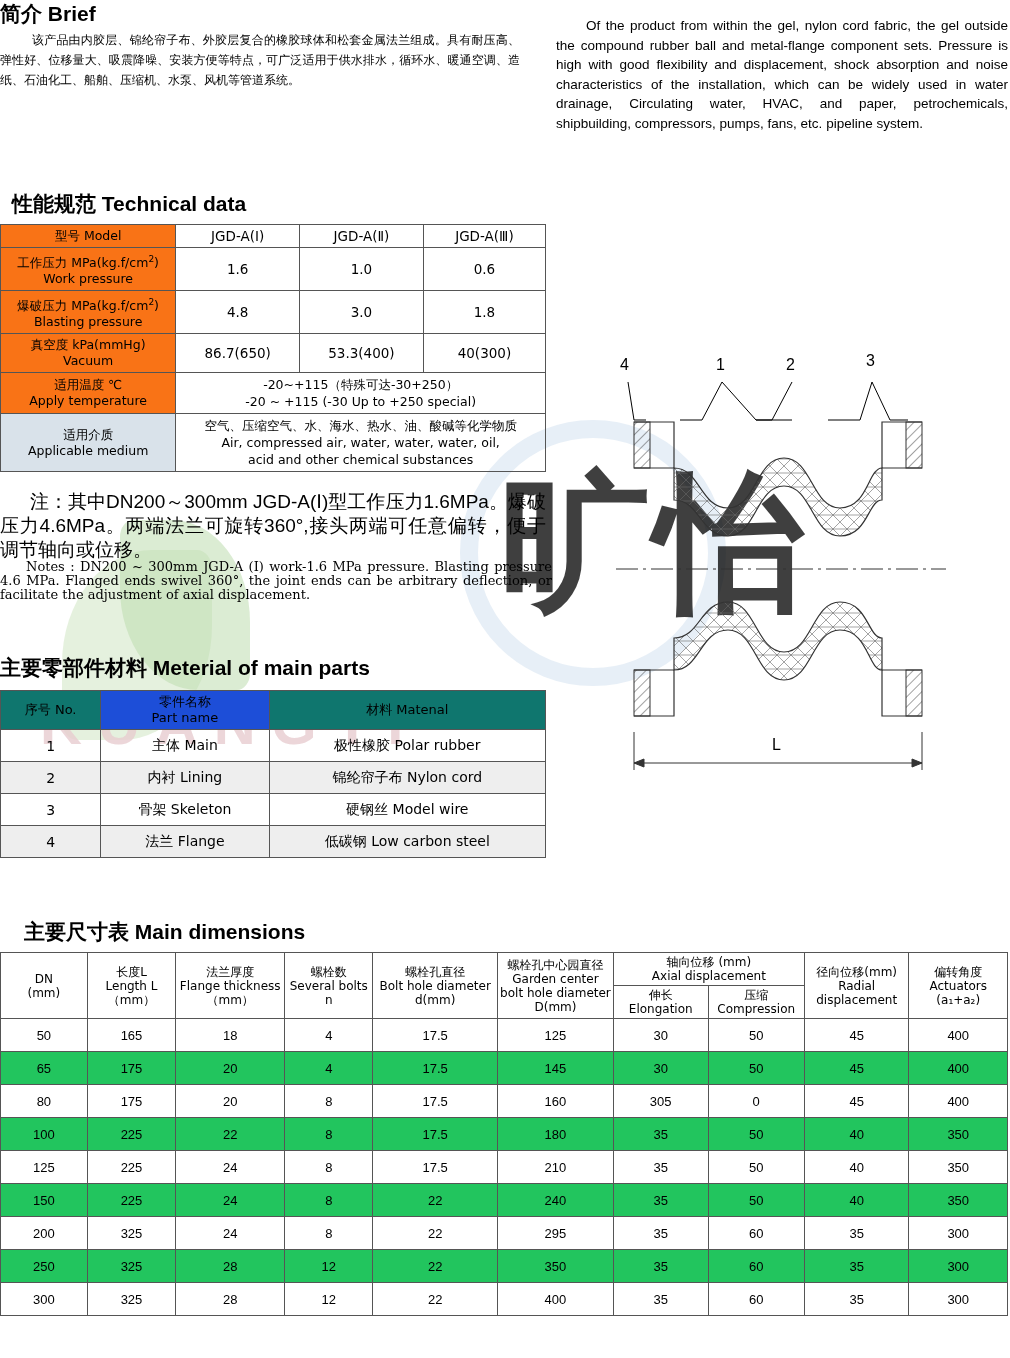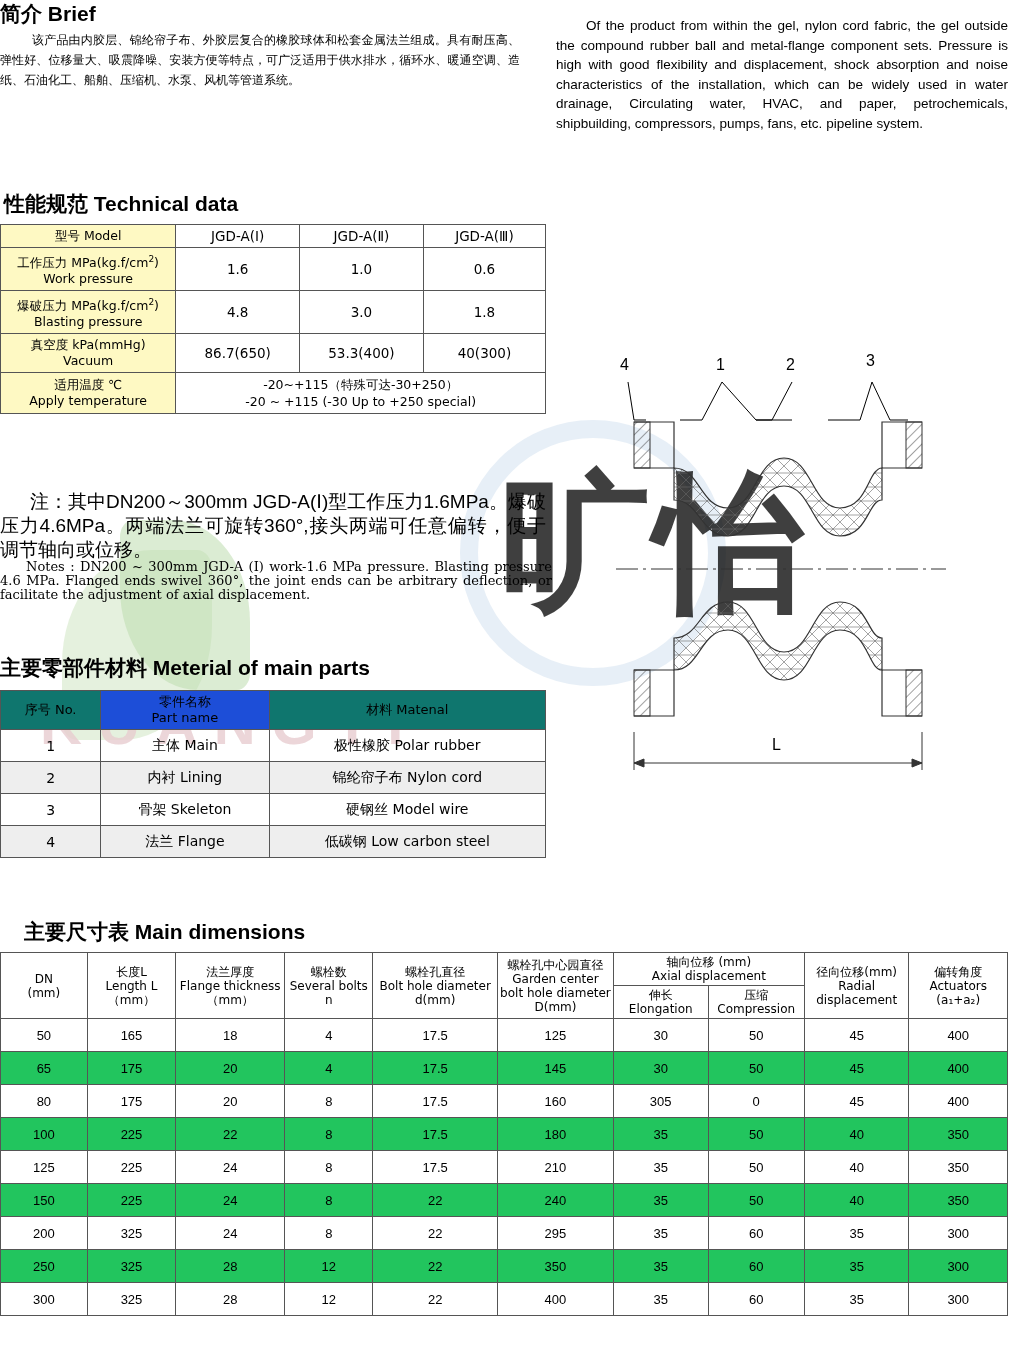--- a/index.html
+++ b/index.html
@@ -99,39 +99,39 @@
     position: absolute;
     left: 556px; top: 16px;
     width: 452px;
     font-size: 13.5px;
     line-height: 19.5px;
     text-align: justify;
     text-indent: 30px;
   }
 
   
-  #tech-title { left: 4px; top: 190px; }
+  #tech-title { left: 12px; top: 190px; }
   table {
     border-collapse: collapse;
   }
   .tbl {
     position: absolute;
     border: 1px solid #555;
   }
   .tbl td, .tbl th {
     border: 1px solid #555;
     text-align: center;
     vertical-align: middle;
     font-size: 13px;
     font-family: "DejaVu Sans", sans-serif;
     padding: 3px 4px;
   }
   #tech-table { left: 0px; top: 224px; width: 546px; }
   #tech-table td.lab {
-    background: #fef9c3;
+    background: #f97316;
     width: 178px;
     line-height: 16px;
     font-size: 12.5px;
   }
   #tech-table td.val { width: 122px; font-size: 13.5px; }
   #tech-table td.wide { font-size: 12.5px; line-height: 17px; }
   #tech-table td.med-lab { background: #d9e2ea; }
   sup { font-size: 9px; }
 
   .notes-cn {
@@ -259,20 +259,31 @@
       <td class="val">40(300)</td>
     </tr>
     <tr>
       <td class="lab">
         <span>适用温度 ℃</span><br>
         <span>Apply temperature</span>
       </td>
       <td class="wide" colspan="3">
         <span>-20~+115（特殊可达-30+250）</span><br>
         <span>-20 ~ +115 (-30 Up to +250 special)</span>
+      </td>
+    </tr>
+    <tr>
+      <td class="lab med-lab">
+        <span>适用介质</span><br>
+        <span>Applicable medium</span>
+      </td>
+      <td class="wide" colspan="3">
+        <span>空气、压缩空气、水、海水、热水、油、酸碱等化学物质</span><br>
+        <span>Air, compressed air, water, water, water, oil,</span><br>
+        <span>acid and other chemical substances</span>
       </td>
     </tr>
   </tbody>
     </table>
 
   <div class="notes-cn">注：其中DN200～300mm JGD-A(Ⅰ)型工作压力1.6MPa。爆破压力4.6MPa。两端法兰可旋转360°,接头两端可任意偏转，便于调节轴向或位移。</div>
   <div class="notes-en">Notes : DN200 ~ 300mm JGD-A (I) work-1.6 MPa pressure. Blasting pressure 4.6 MPa. Flanged ends swivel 360°, the joint ends can be arbitrary deflection, or facilitate the adjustment of axial displacement.</div>
 
   <div class="sec-title" id="mat-title">
     <span class="cn">主要零部件材料</span>

